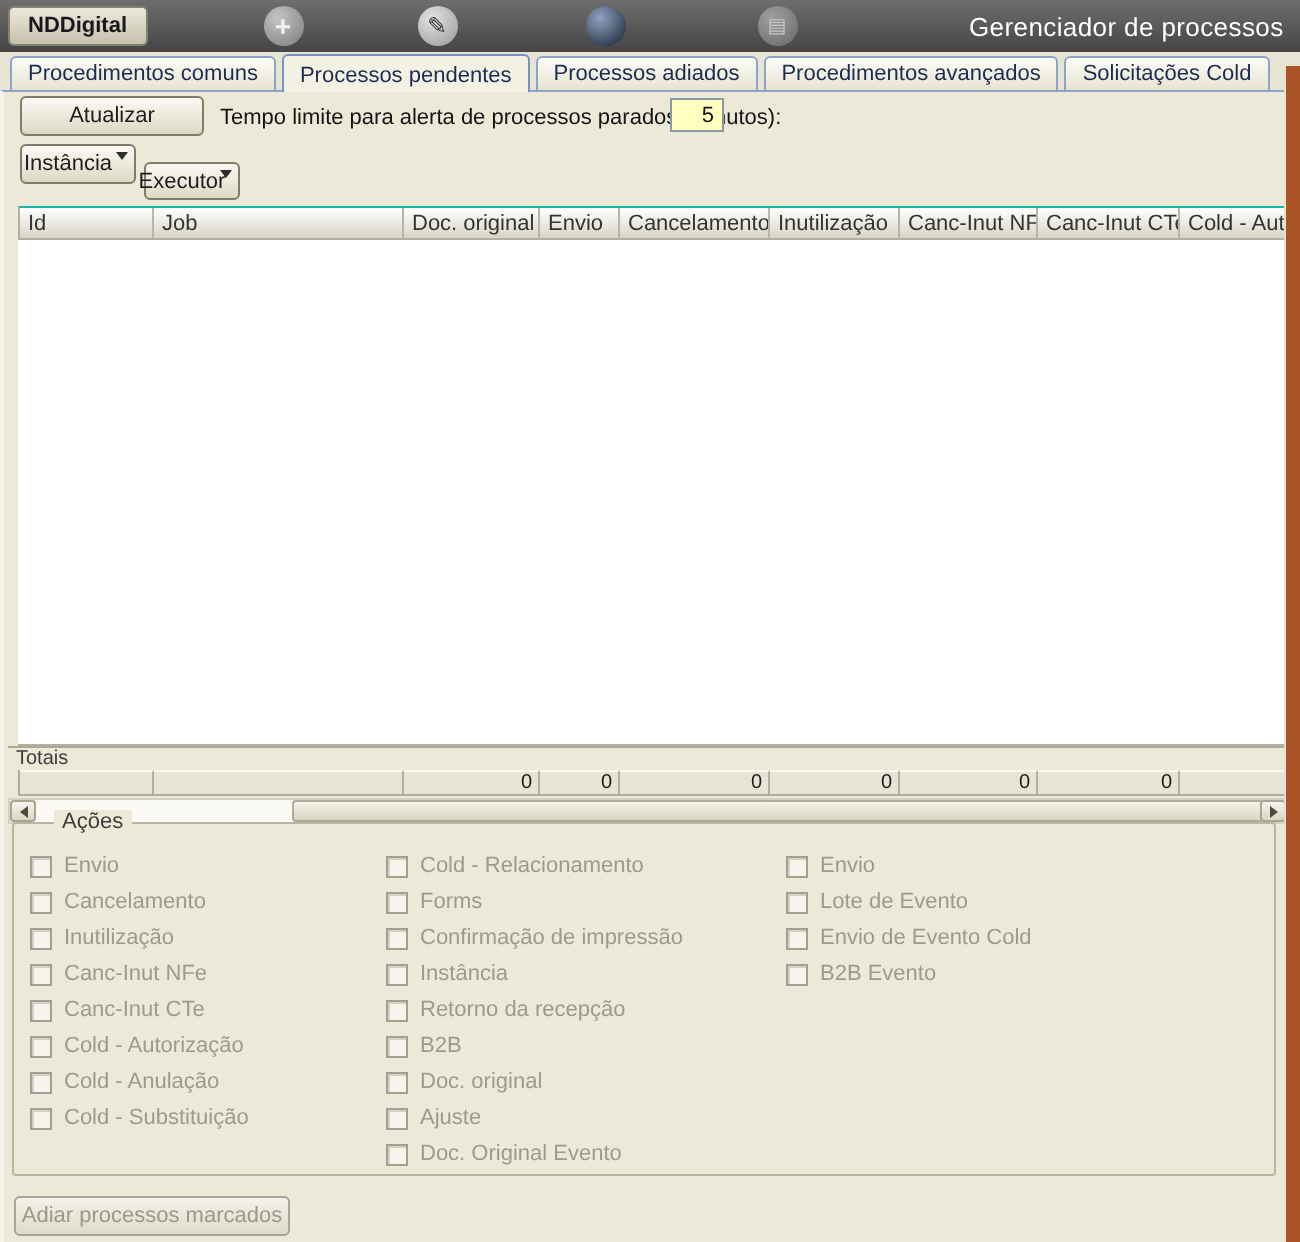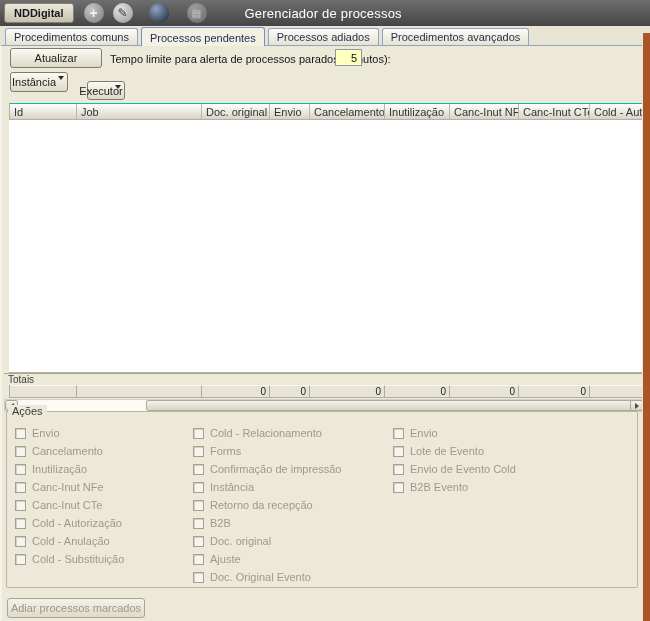--- a/index.html
+++ b/index.html
@@ -8,21 +8,21 @@
     width:650px; height:621px; overflow:hidden;
     font-family:"Liberation Sans", sans-serif; font-size:11px;
     background:#ece9d8; position:relative;
   }
   #window { position:absolute; inset:0; width:650px; height:621px; }
 
   
   .titlebar {
     position:absolute; top:0; left:0; width:650px; height:26px;
     background:linear-gradient(#6e6e6e,#454545);
-    display:flex; align-items:center; z-index:5;
+    display:flex; align-items:center; z-index:5;gap:48px;
   }
   .brand {
     margin-left:4px; padding:3px 9px;
     background:linear-gradient(#ece8da,#c6c1ac);
     border:1px solid #85816f; border-radius:3px;
     font-weight:bold; color:#17171f; font-size:11px; cursor:default;
   }
   .tb-icon {
     width:20px; height:20px; border-radius:50%;
     display:flex; align-items:center; justify-content:center;
@@ -69,21 +69,21 @@
 
   .timeout-label { position:absolute; left:108px; top:7px; color:#141414; }
   #timeout-input {
     position:absolute; left:333px; top:3px; width:27px; height:17px;
     background:#ffffbf; border:1px solid #8a98a8; font-family:"Liberation Sans",sans-serif;
     font-size:11px; text-align:right; padding:0 4px 0 0; color:#111;
   }
 
   .dd-btn { padding-right:10px; }
   #btn-instancia { left:8px;  top:26px; width:58px; height:20px; }
-  #btn-executor  { left:70px; top:35px; width:38px; height:19px;margin-left:15px; }
+  #btn-executor  { left:70px; top:35px; width:48px; height:19px; }
   .dd-arrow {
     position:absolute; top:3px; right:3px; width:0; height:0;
     border-left:3px solid transparent; border-right:3px solid transparent;
     border-top:4px solid #2c2c2c;
   }
 
   
   .grid-header {
     position:absolute; left:7px; top:57px; width:635px; height:17px;
     display:flex; border-top:1px solid #14b8a6; border-left:1px solid #b3b0a1;
@@ -134,21 +134,21 @@
     position:absolute; left:141px; top:0; width:486px; height:11px;
     background:linear-gradient(#f4f2e9,#d8d5c3); border:1px solid #aeab99; border-radius:2px;
   }
 
   
   .actions {
     position:absolute; left:4px; top:365px; width:632px; height:177px;
     border:1px solid #bab6a3; border-radius:2px;
   }
   .actions-legend {
-    position:absolute; top:-7px; left:1px; background:#ece9d8;
+    position:absolute; top:-7px; left:20px; background:#ece9d8;
     padding:0 4px; color:#3c3c3c;
   }
   .chk-col { position:absolute; top:12px; display:flex; flex-direction:column; }
   .chk-col.c1 { left:8px; }
   .chk-col.c2 { left:186px; }
   .chk-col.c3 { left:386px; }
   .chk-item { display:flex; align-items:center; height:18px; }
   .chk-box {
     width:11px; height:11px; background:#f6f4ec;
     border:1px solid #a3a091; box-shadow:inset 1px 1px 0 #d4d1c2; flex:none;
@@ -181,20 +181,21 @@
         <span>▤</span>
       </div>
     <div class="win-title">Gerenciador de processos</div>
   </div>
 
   <div class="tabbar">
     <div class="tab">Procedimentos comuns</div>
     <div class="tab active">Processos pendentes</div>
     <div class="tab">Processos adiados</div>
     <div class="tab">Procedimentos avançados</div>
+    <div class="tab">Solicitações Cold</div>
   </div>
 
   <div class="panel">
 
     <div class="btn" id="btn-refresh">Atualizar</div>
 
     <div class="timeout-label">Tempo limite para alerta de processos parados (minutos):</div>
     <input id="timeout-input" value="5" style="">
 
     <div class="btn dd-btn" id="btn-instancia">

